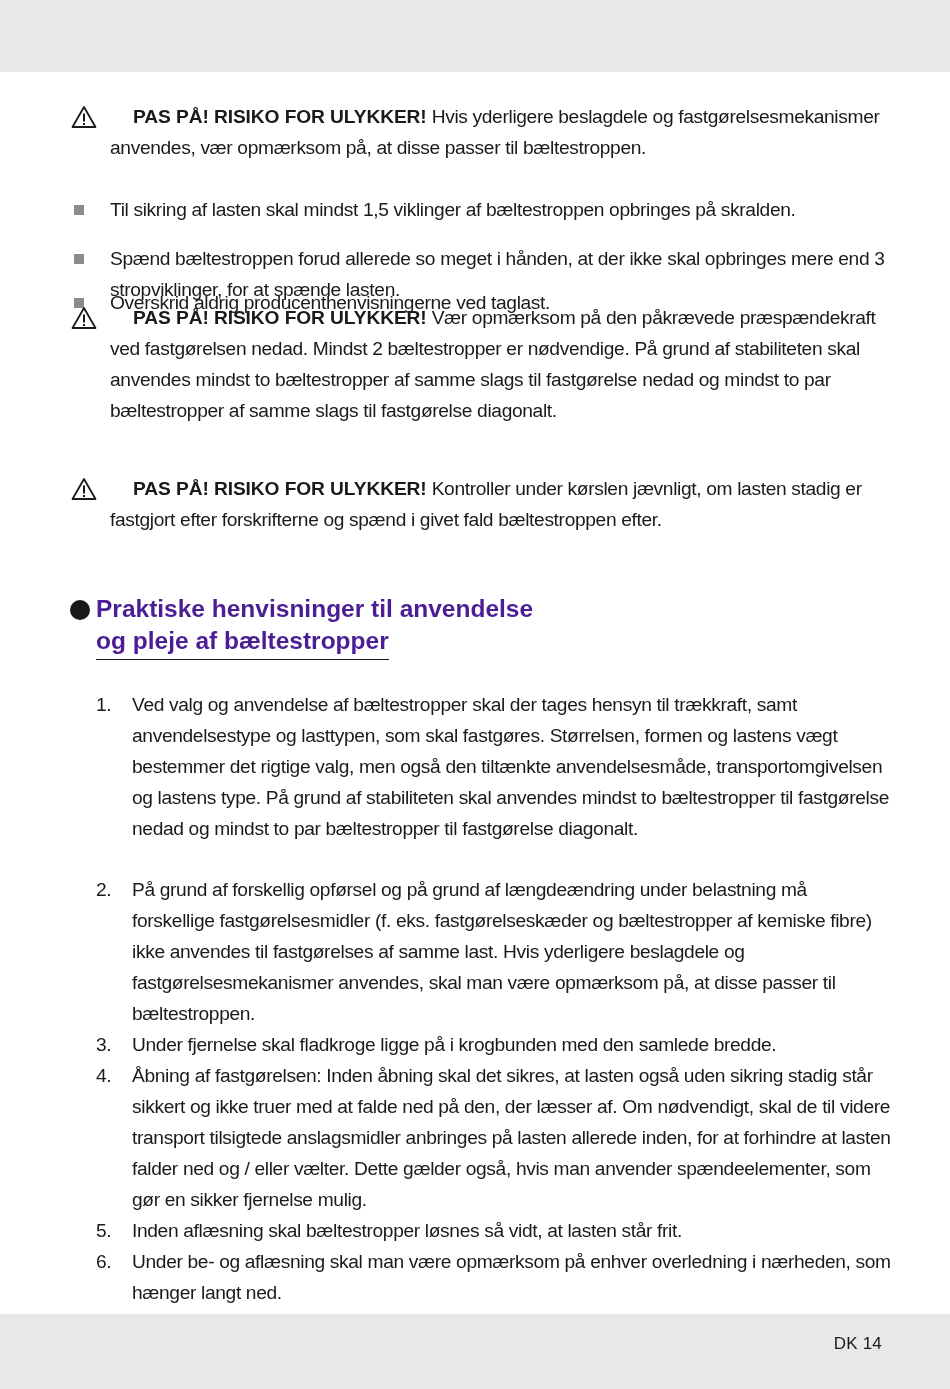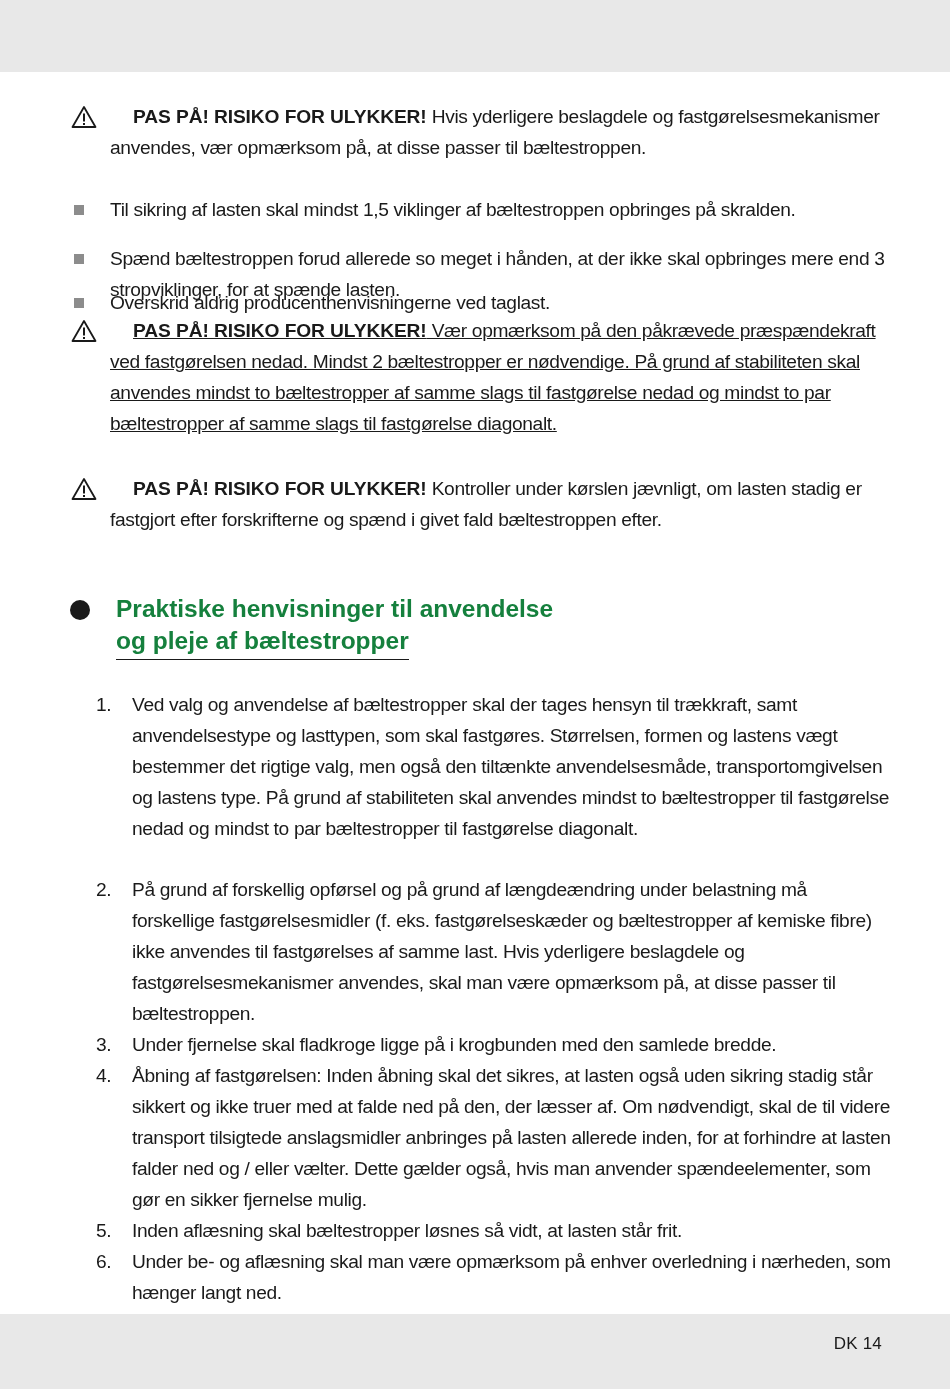--- a/index.html
+++ b/index.html
@@ -13,21 +13,21 @@
     .footer { position: absolute; right: 68px; top: 1334px; font-size: 17px; letter-spacing: 0.2px; color: #1a1a1a; }
     .footer .lang { margin-right: 5px; }
 
     .content { position: absolute; left: 0; top: 0; width: 950px; }
     .para { position: absolute; left: 110px; width: 780px; font-size: 19.2px; line-height: 31px; letter-spacing: -0.35px; }
     .para .strong { font-weight: bold; letter-spacing: -0.1px; margin-left: 23px; }
     .marker { position: absolute; left: -40px; top: 0; }
     .warn-icon { width: 26px; height: 24px; top: 4px; left: -39px; }
     .square-icon { width: 10px; height: 10px; background: #8c8c8c; top: 11px; left: -36px; }
 
-    .heading { position: absolute; left: 116px; top: 593px; font-size: 24.5px; font-weight: bold; line-height: 32px; letter-spacing: 0px; color: #15803d; }
+    .heading { position: absolute; left: 96px; top: 593px; font-size: 24.5px; font-weight: bold; line-height: 32px; letter-spacing: 0px; color: #4c1d95; }
     .heading .line2 { display: inline-block; border-bottom: 1.5px solid #1a1a1a; padding-bottom: 2px; }
     .dot-icon { position: absolute; left: 70px; top: 600px; width: 20px; height: 20px; border-radius: 50%; background: #1a1a1a; }
 
     .num-item { position: absolute; left: 132px; width: 760px; font-size: 19.2px; line-height: 31px; letter-spacing: -0.35px; }
     .num-item .num { position: absolute; left: -36px; top: 0; width: 30px; }
   </style>
 </head>
 <body>
 
 <div class="top-band"></div>
@@ -51,21 +51,21 @@
   <div class="para" style="top:243px;">
     <span class="marker square-icon"></span>
     <span>Spænd bæltestroppen forud allerede so meget i hånden, at der ikke skal opbringes mere end 3 stropviklinger, for at spænde lasten.</span>
   </div>
 
   <div class="para" style="top:287px;">
     <span class="marker square-icon"></span>
     <span>Overskrid aldrig producenthenvisningerne ved taglast.</span>
   </div>
 
-  <div class="para" style="top:315px;text-decoration:underline;">
+  <div class="para" style="top:302px;">
     <svg class="marker warn-icon" viewBox="0 0 26 24">
       <path d="M13 2 L24.5 22 L1.5 22 Z" fill="none" stroke="#1a1a1a" stroke-width="1.8" stroke-linejoin="round"></path>
       <rect x="12" y="8.5" width="2" height="8" fill="#1a1a1a"></rect>
       <rect x="12" y="18" width="2" height="2" fill="#1a1a1a"></rect>
     </svg>
     <span class="strong">PAS PÅ! RISIKO FOR ULYKKER!</span><span> Vær opmærksom på den påkrævede præspændekraft ved fastgørelsen nedad. Mindst 2 bæltestropper er nødvendige. På grund af stabiliteten skal anvendes mindst to bæltestropper af samme slags til fastgørelse nedad og mindst to par bæltestropper af samme slags til fastgørelse diagonalt.</span>
   </div>
 
   <div class="para" style="top:473px;">
     <svg class="marker warn-icon" viewBox="0 0 26 24">

